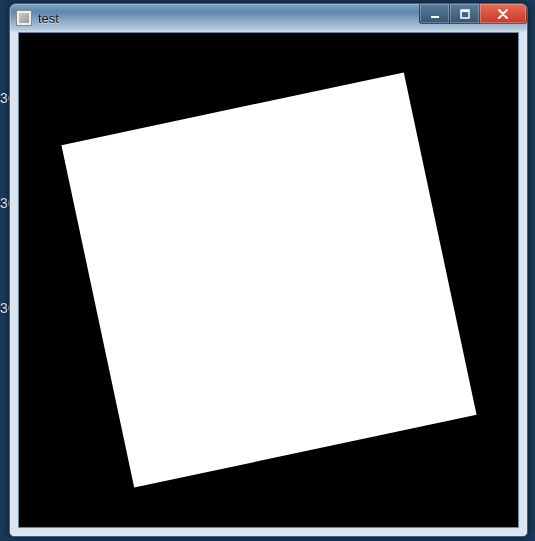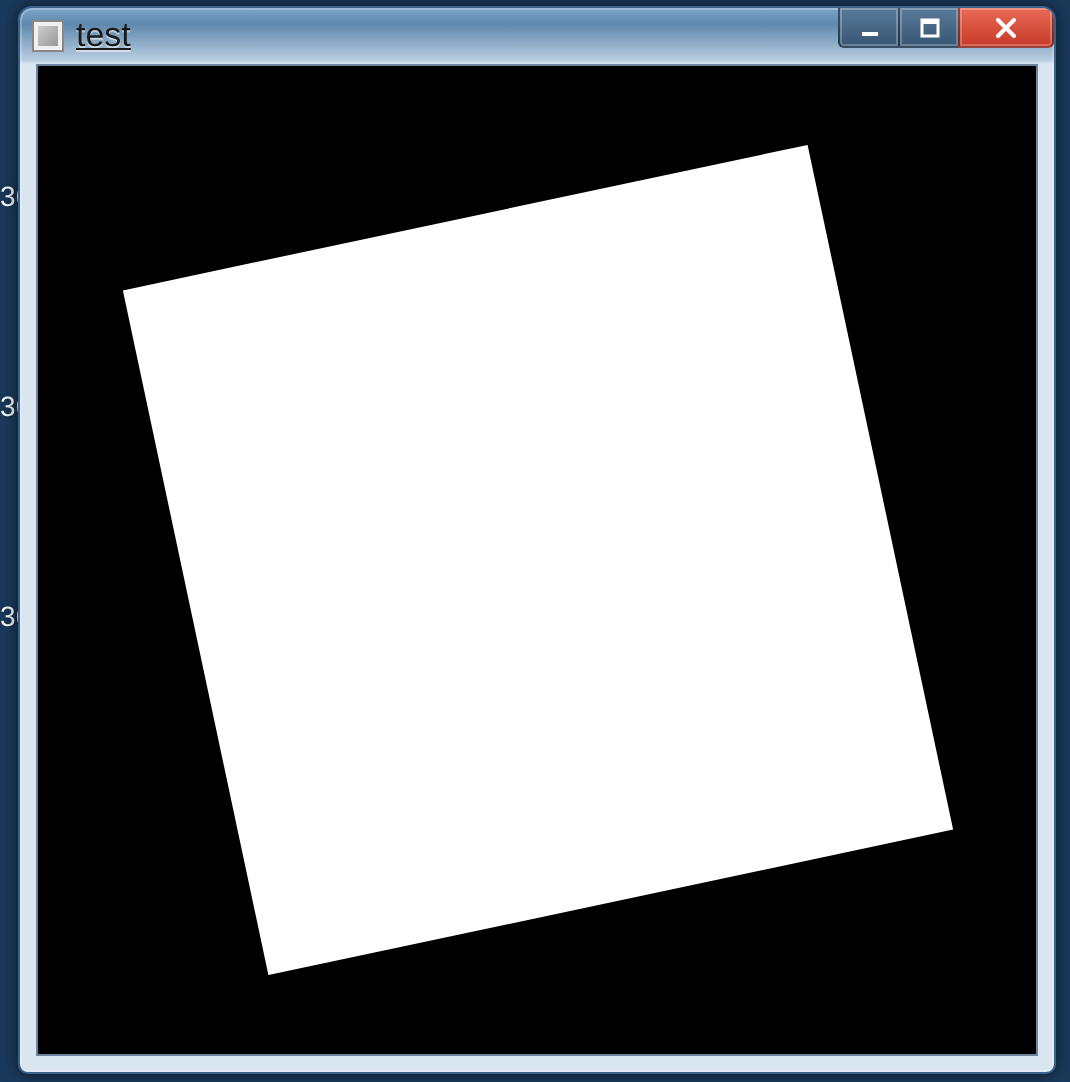--- a/index.html
+++ b/index.html
@@ -53,23 +53,22 @@
       position: relative;
     }
     .app-icon::after {
       content:"";
       position:absolute;
       left:2px; top:2px; right:2px; bottom:2px;
       background: linear-gradient(135deg,#ccc,#999);
     }
     .title-text {
       color: #1a1a1a;
-      font-size: 17px;
+      font-size: 13px;
       text-shadow: 0 1px 0 rgba(255,255,255,0.5);
-      text-decoration: underline;
     }
     .caption-buttons {
       position: absolute;
       right: 0;
       top: 0;
       display: flex;
     }
     .cap-btn {
       height: 20px;
       border: 1px solid rgba(0,0,0,0.35);

